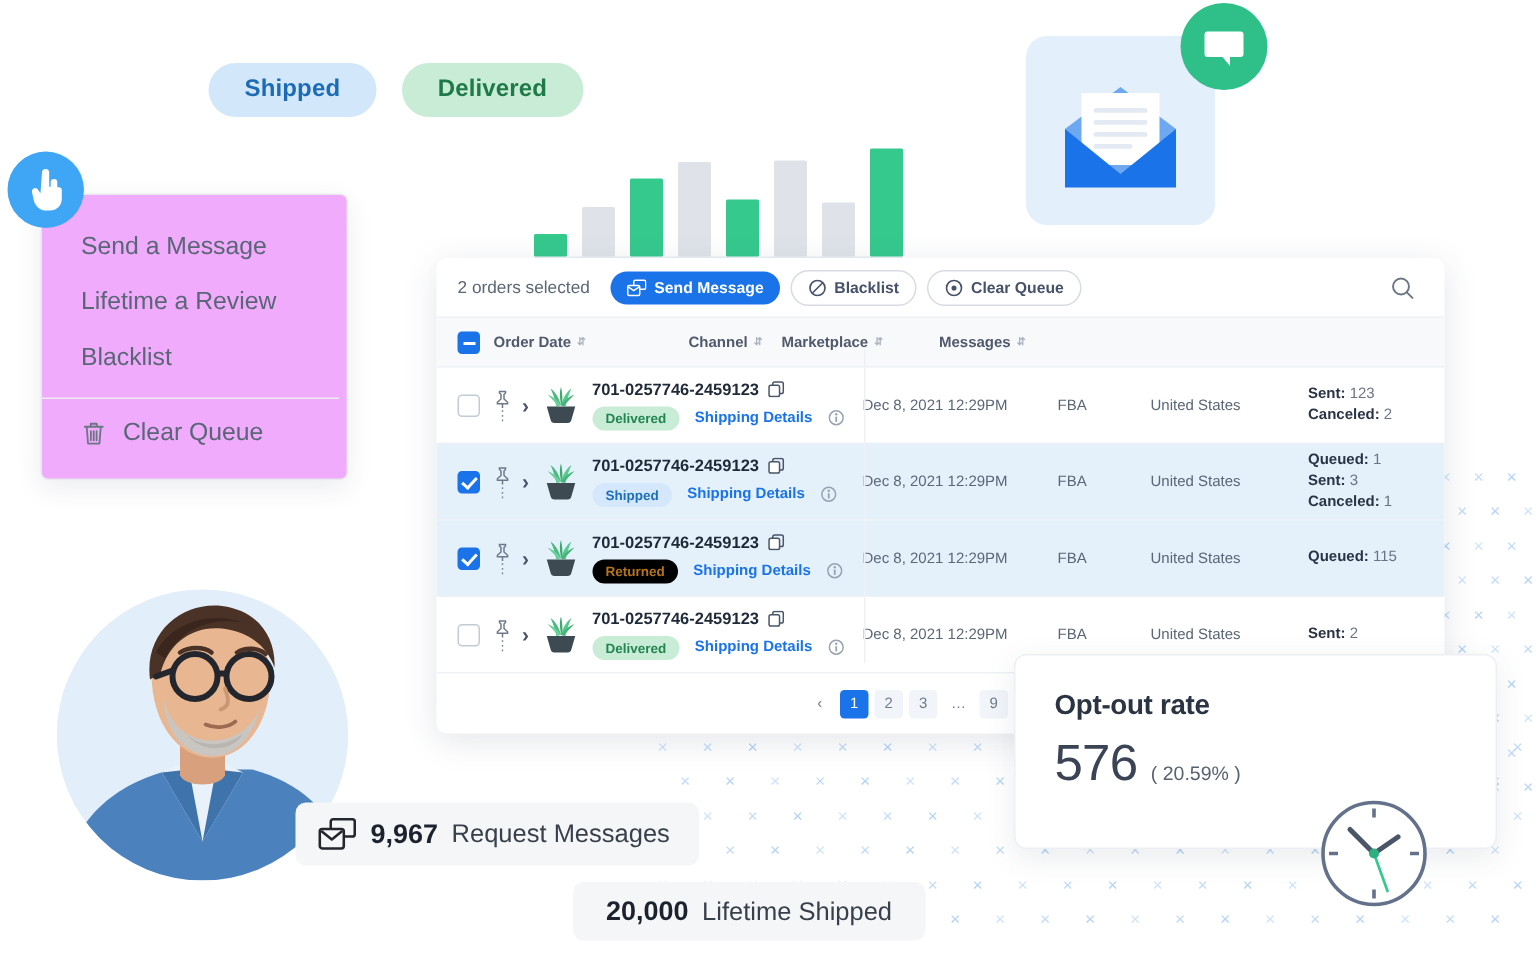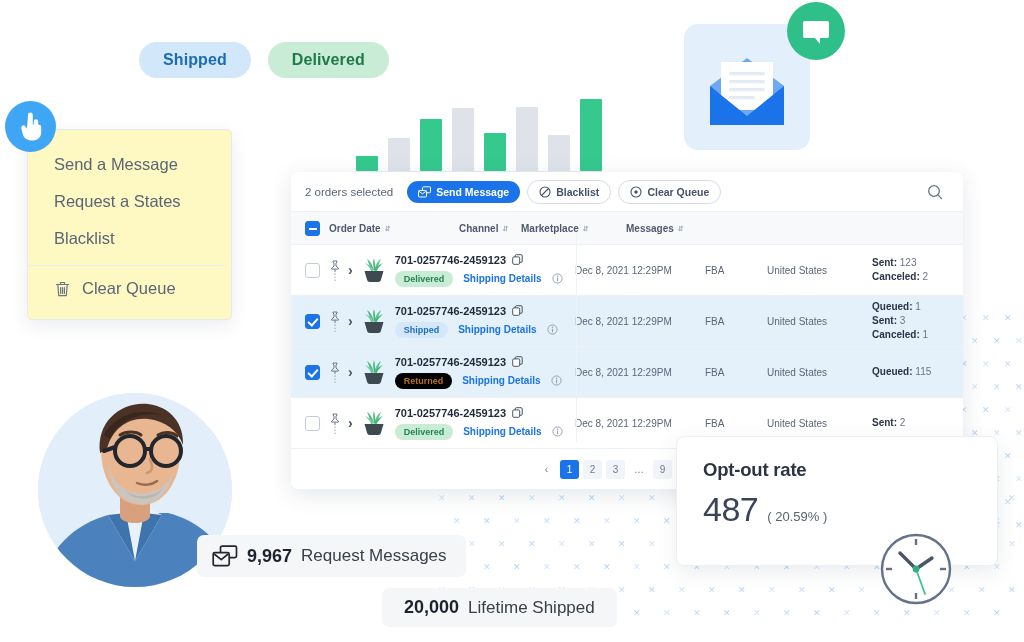--- a/index.html
+++ b/index.html
@@ -42,21 +42,21 @@
   .envelope-wrap { position: absolute; left: 684px; top: 24px; width: 126px; height: 126px; }
   .env-card { position: absolute; inset: 0; background: #e4effc; border-radius: 14px; }
   .badge-bubble {
     position: absolute; left: 103px; top: -22px; width: 58px; height: 58px;
     background: #2fc08a; border-radius: 50%;
   }
 
   
   .ctx-menu {
     position: absolute; left: 27px; top: 129px; width: 205px;
-    background: #fef9c3; border: 1px solid #e7e9ee; border-radius: 5px;
+    background: #f0abfc; border: 1px solid #e7e9ee; border-radius: 5px;
     box-shadow: 0 6px 18px rgba(40,60,90,.09);
     padding: 16px 5px 12px 0;
   }
   .ctx-menu .mi {
     font-size: 16.5px; color: #5a6676; padding: 9px 26px; cursor: pointer;
     white-space: nowrap;
   }
   .ctx-sep { height: 1px; background: #ebedf1; margin: 8px 0 4px 0; }
   .ctx-menu .mi.with-icon { display: flex; align-items: center; gap: 11px; padding-left: 26px; }
   .cursor-hand {
@@ -369,21 +369,21 @@
     </svg>
     <div class="badge-bubble">
       <svg viewBox="0 0 58 58" width="58" height="58">
         <path d="M18 19 h22 a2 2 0 0 1 2 2 v13 a2 2 0 0 1 -2 2 h-7 l0 6 l-5 -6 h-10 a2 2 0 0 1 -2 -2 v-13 a2 2 0 0 1 2 -2 z" fill="#ffffff"></path>
       </svg>
     </div>
   </div>
 
   <div class="ctx-menu">
     <div class="mi">Send a Message</div>
-    <div class="mi">Request a States</div>
+    <div class="mi">Lifetime a Review</div>
     <div class="mi">Blacklist</div>
     <div class="ctx-sep"></div>
     <div class="mi with-icon">
       <svg width="17" height="18" viewBox="0 0 17 18">
         <path d="M2.5 4.5 h12 M6.5 4.5 v-2 h4 v2 M3.8 4.5 l.9 11.2 h7.6 l.9 -11.2 M6.6 7.5 v6 M8.5 7.5 v6 M10.4 7.5 v6" fill="none" stroke="#6b7684" stroke-width="1.2" stroke-linecap="round" stroke-linejoin="round"></path>
       </svg>
       <span>Clear Queue</span>
     </div>
   </div>
   <div class="cursor-hand">
@@ -662,21 +662,21 @@
         <span class="pg">2</span>
         <span class="pg">3</span>
         <span class="pg plain">…</span>
         <span class="pg">9</span>
       </div>
   </div>
 
   <div class="optout">
     <h3>Opt-out rate</h3>
     <div class="bigrow">
-      <span class="big">487</span>
+      <span class="big">576</span>
       <span class="pct">( 20.59% )</span>
     </div>
   </div>
 
   <svg class="clock" viewBox="0 0 76 76">
     <circle cx="38" cy="38" r="34" fill="#ffffff" stroke="#63718a" stroke-width="2.4"></circle>
     <line x1="38" y1="8" x2="38" y2="14" stroke="#63718a" stroke-width="2.4"></line>
     <line x1="38" y1="62" x2="38" y2="68" stroke="#63718a" stroke-width="2.4"></line>
     <line x1="8" y1="38" x2="14" y2="38" stroke="#63718a" stroke-width="2.4"></line>
     <line x1="62" y1="38" x2="68" y2="38" stroke="#63718a" stroke-width="2.4"></line>

